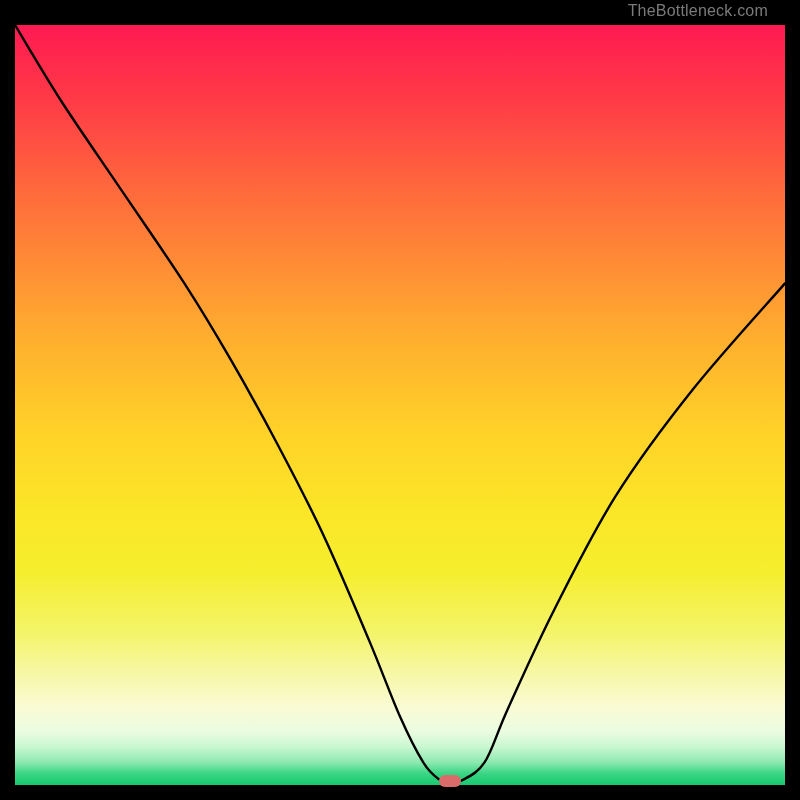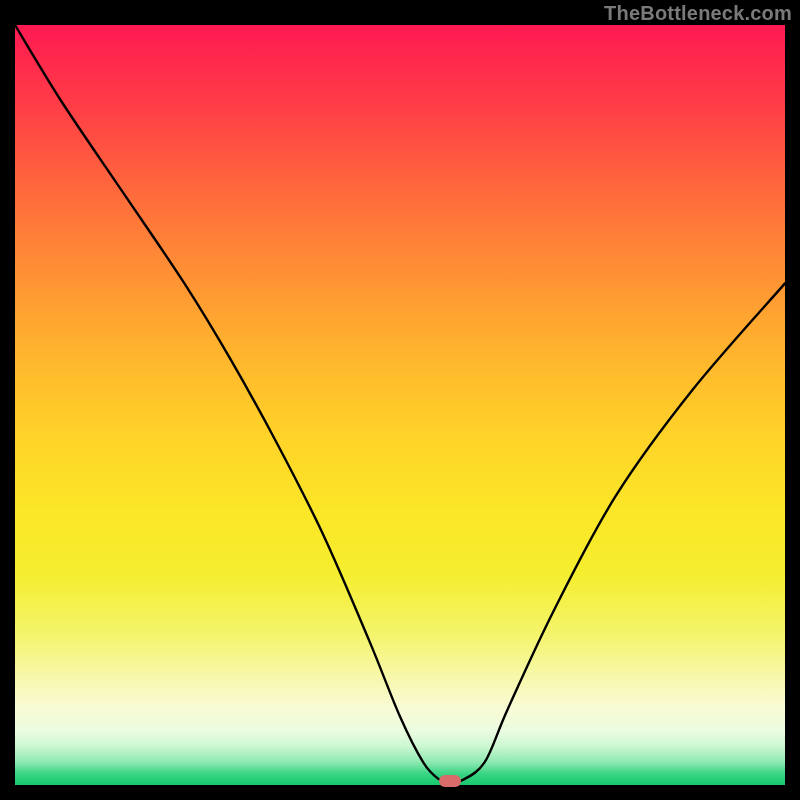--- a/index.html
+++ b/index.html
@@ -38,24 +38,24 @@
       #eafce0 93%,
       #c9f7d0 95%,
       #8de9b0 97%,
       #3ad585 98.5%,
       #17c96e 100%
     );
   }
   .attribution {
     position: absolute;
     top: 2px;
-    right: 8px;
+    right: 32px;
     color: #7a7a7a;
-    font-size: 20px;
-    font-weight: 700;
+    font-size: 16px;
+    font-weight: 400;
     letter-spacing: 0.2px;
   }
   .curve {
     position: absolute;
     left: 0;
     top: 0;
     width: 770px;
     height: 760px;
     pointer-events: none;
   }

